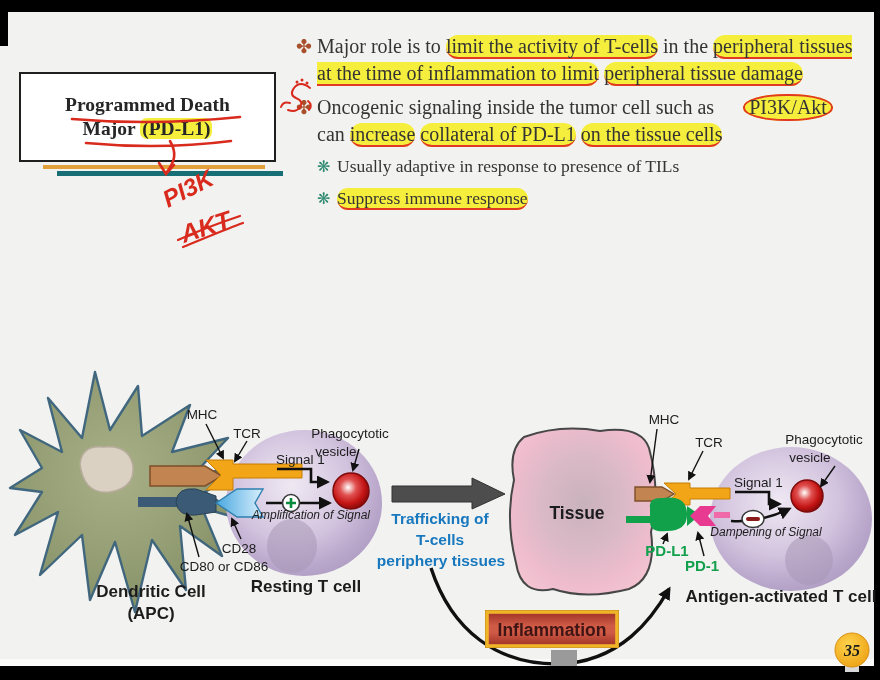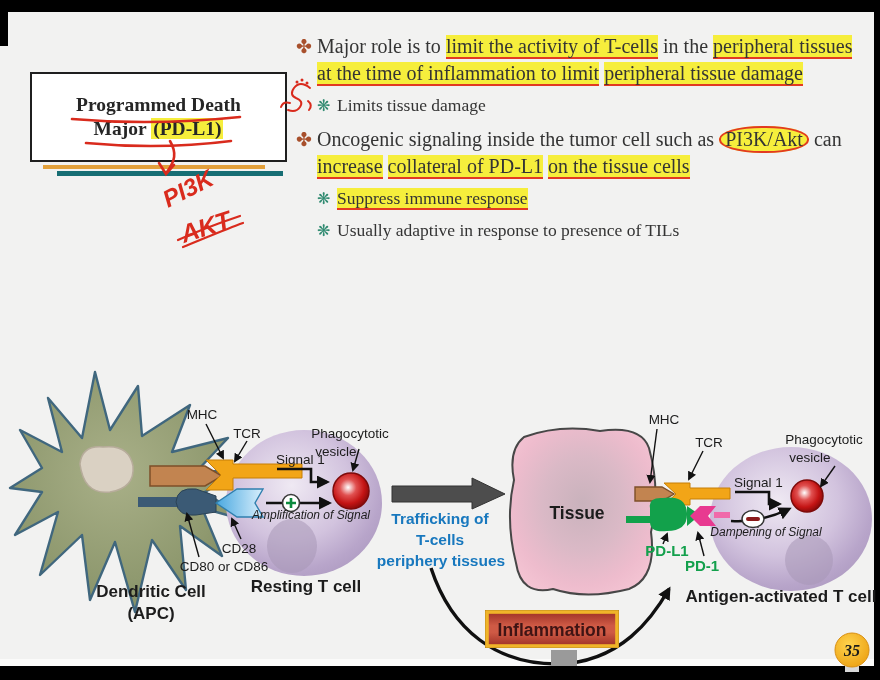--- a/index.html
+++ b/index.html
@@ -3,38 +3,38 @@
 <meta charset="utf-8">
 <style>
   html,body{margin:0;padding:0;background:#000;}
   .stage{position:relative;width:880px;height:680px;background:#000;overflow:hidden;
          font-family:"Liberation Sans",sans-serif;}
   .slide{position:absolute;left:0;top:12px;width:874px;height:647px;background:#f2f2f1;}
   .corner-notch{position:absolute;left:0;top:12px;width:8px;height:34px;background:#000;}
   .white-strip{position:absolute;left:0;top:659px;width:874px;height:7px;background:#fbfbfa;}
 
   
-  .title-box{position:absolute;left:30px;top:72px;width:253px;height:86px;background:#ffffff;
+  .title-box{position:absolute;left:19px;top:72px;width:253px;height:86px;background:#ffffff;
     border:2.2px solid #1f1f1f;display:flex;flex-direction:column;align-items:center;justify-content:center;
     font-family:"Liberation Serif",serif;font-weight:bold;font-size:19.5px;line-height:24px;color:#262626;}
-  .title-hl{background:#f6ee3c;padding:0 2px;}
+  .title-hl{background:#f6ee3c;padding:0 2px;border-radius:7px;}
   .line-orange{position:absolute;left:43px;top:165px;width:222px;height:3.5px;background:#e2a03b;}
   .line-teal{position:absolute;left:57px;top:171px;width:226px;height:4.5px;background:#176e74;}
 
   
   .bullets{position:absolute;left:296px;top:33px;width:564px;
     font-family:"Liberation Serif",serif;color:#343434;}
   .bullet{position:relative;}
   .bullet.main{font-size:20px;line-height:26px;padding-left:21px;text-indent:-21px;margin-bottom:8px;}
   .bullet.sub{font-size:17.5px;line-height:23px;padding-left:41px;text-indent:-20px;margin-bottom:9px;}
   .glyph-main{display:inline-block;width:21px;color:#a8502c;font-size:19px;text-indent:0;}
   .glyph-sub{display:inline-block;width:20px;color:#2f8a70;font-size:16px;text-indent:0;}
   .hl{background:#f6ee3c;}
-  .ul{border-bottom:2.6px solid #e23a22;}
-  .circle{border:2.4px solid #e23a22;border-radius:48%;padding:0 4px 1px;}
+  .ul{border-bottom:2.6px solid #e23a22;border-radius:12px;}
+  .circle{border:2.4px solid #e23a22;border-radius:48%;padding:0 4px 1px;margin-left:24px;}
 
   .pen-svg,.diagram-svg{position:absolute;left:0;pointer-events:none;}
   .pen-svg{top:0;}
   .diagram-svg{top:360px;}
 </style>
 </head>
 <body>
 
 <div class="stage">
   <div class="slide"></div>
@@ -43,24 +43,23 @@
 
   <div class="title-box">
     <span>Programmed Death</span>
     <span><span>Major </span><span class="title-hl">(PD-L1)</span></span>
   </div>
   <div class="line-orange"></div>
   <div class="line-teal"></div>
 
   <div class="bullets" id="bullets-root">
       <div class="bullet main"><span class="glyph-main">✤</span><span class="">Major role is to </span><span class="hl ul ">limit the activity of T-cells</span><span class=""> in the </span><span class="hl ul ">peripheral tissues at the time of inflammation to limit</span><span class=""> </span><span class="hl ul ">peripheral tissue damage</span></div>
-      <div class="bullet sub"><span class="glyph-sub">❋</span><span class="">Limits tissue damage</span></div>
       <div class="bullet main"><span class="glyph-main">✤</span><span class="">Oncogenic signaling inside the tumor cell such as </span><span class="hl circle">PI3K/Akt</span><span class=""> can </span><span class="hl ul ">increase</span><span class=""> </span><span class="hl ul ">collateral of PD-L1</span><span class=""> </span><span class="hl ul ">on the tissue cells</span></div>
+      <div class="bullet sub"><span class="glyph-sub">❋</span><span class="">Usually adaptive in response to presence of TILs</span></div>
       <div class="bullet sub"><span class="glyph-sub">❋</span><span class="hl ul ">Suppress immune response</span></div>
-      <div class="bullet sub"><span class="glyph-sub">❋</span><span class="">Usually adaptive in response to presence of TILs</span></div>
     </div>
 
   <svg class="pen-svg" width="880" height="360" viewBox="0 0 880 360">
     <g stroke="#d92b1d" stroke-width="2.6" fill="none" stroke-linecap="round">
       <path d="M72,119 C130,124 192,122 240,117"></path>
       <path d="M86,143 C140,148 192,146 231,141"></path>
       <path d="M170,141 C177,153 175,161 167,172"></path>
       <path d="M159,163 L166,174 L174,165"></path>
       <path d="M310,88 q-10,-8 -16,0 q-5,7 2,10 q8,3 4,9 q-4,6 -12,3" stroke-width="2"></path>
       <path d="M290,103 q-7,-2 -9,4" stroke-width="2"></path>

